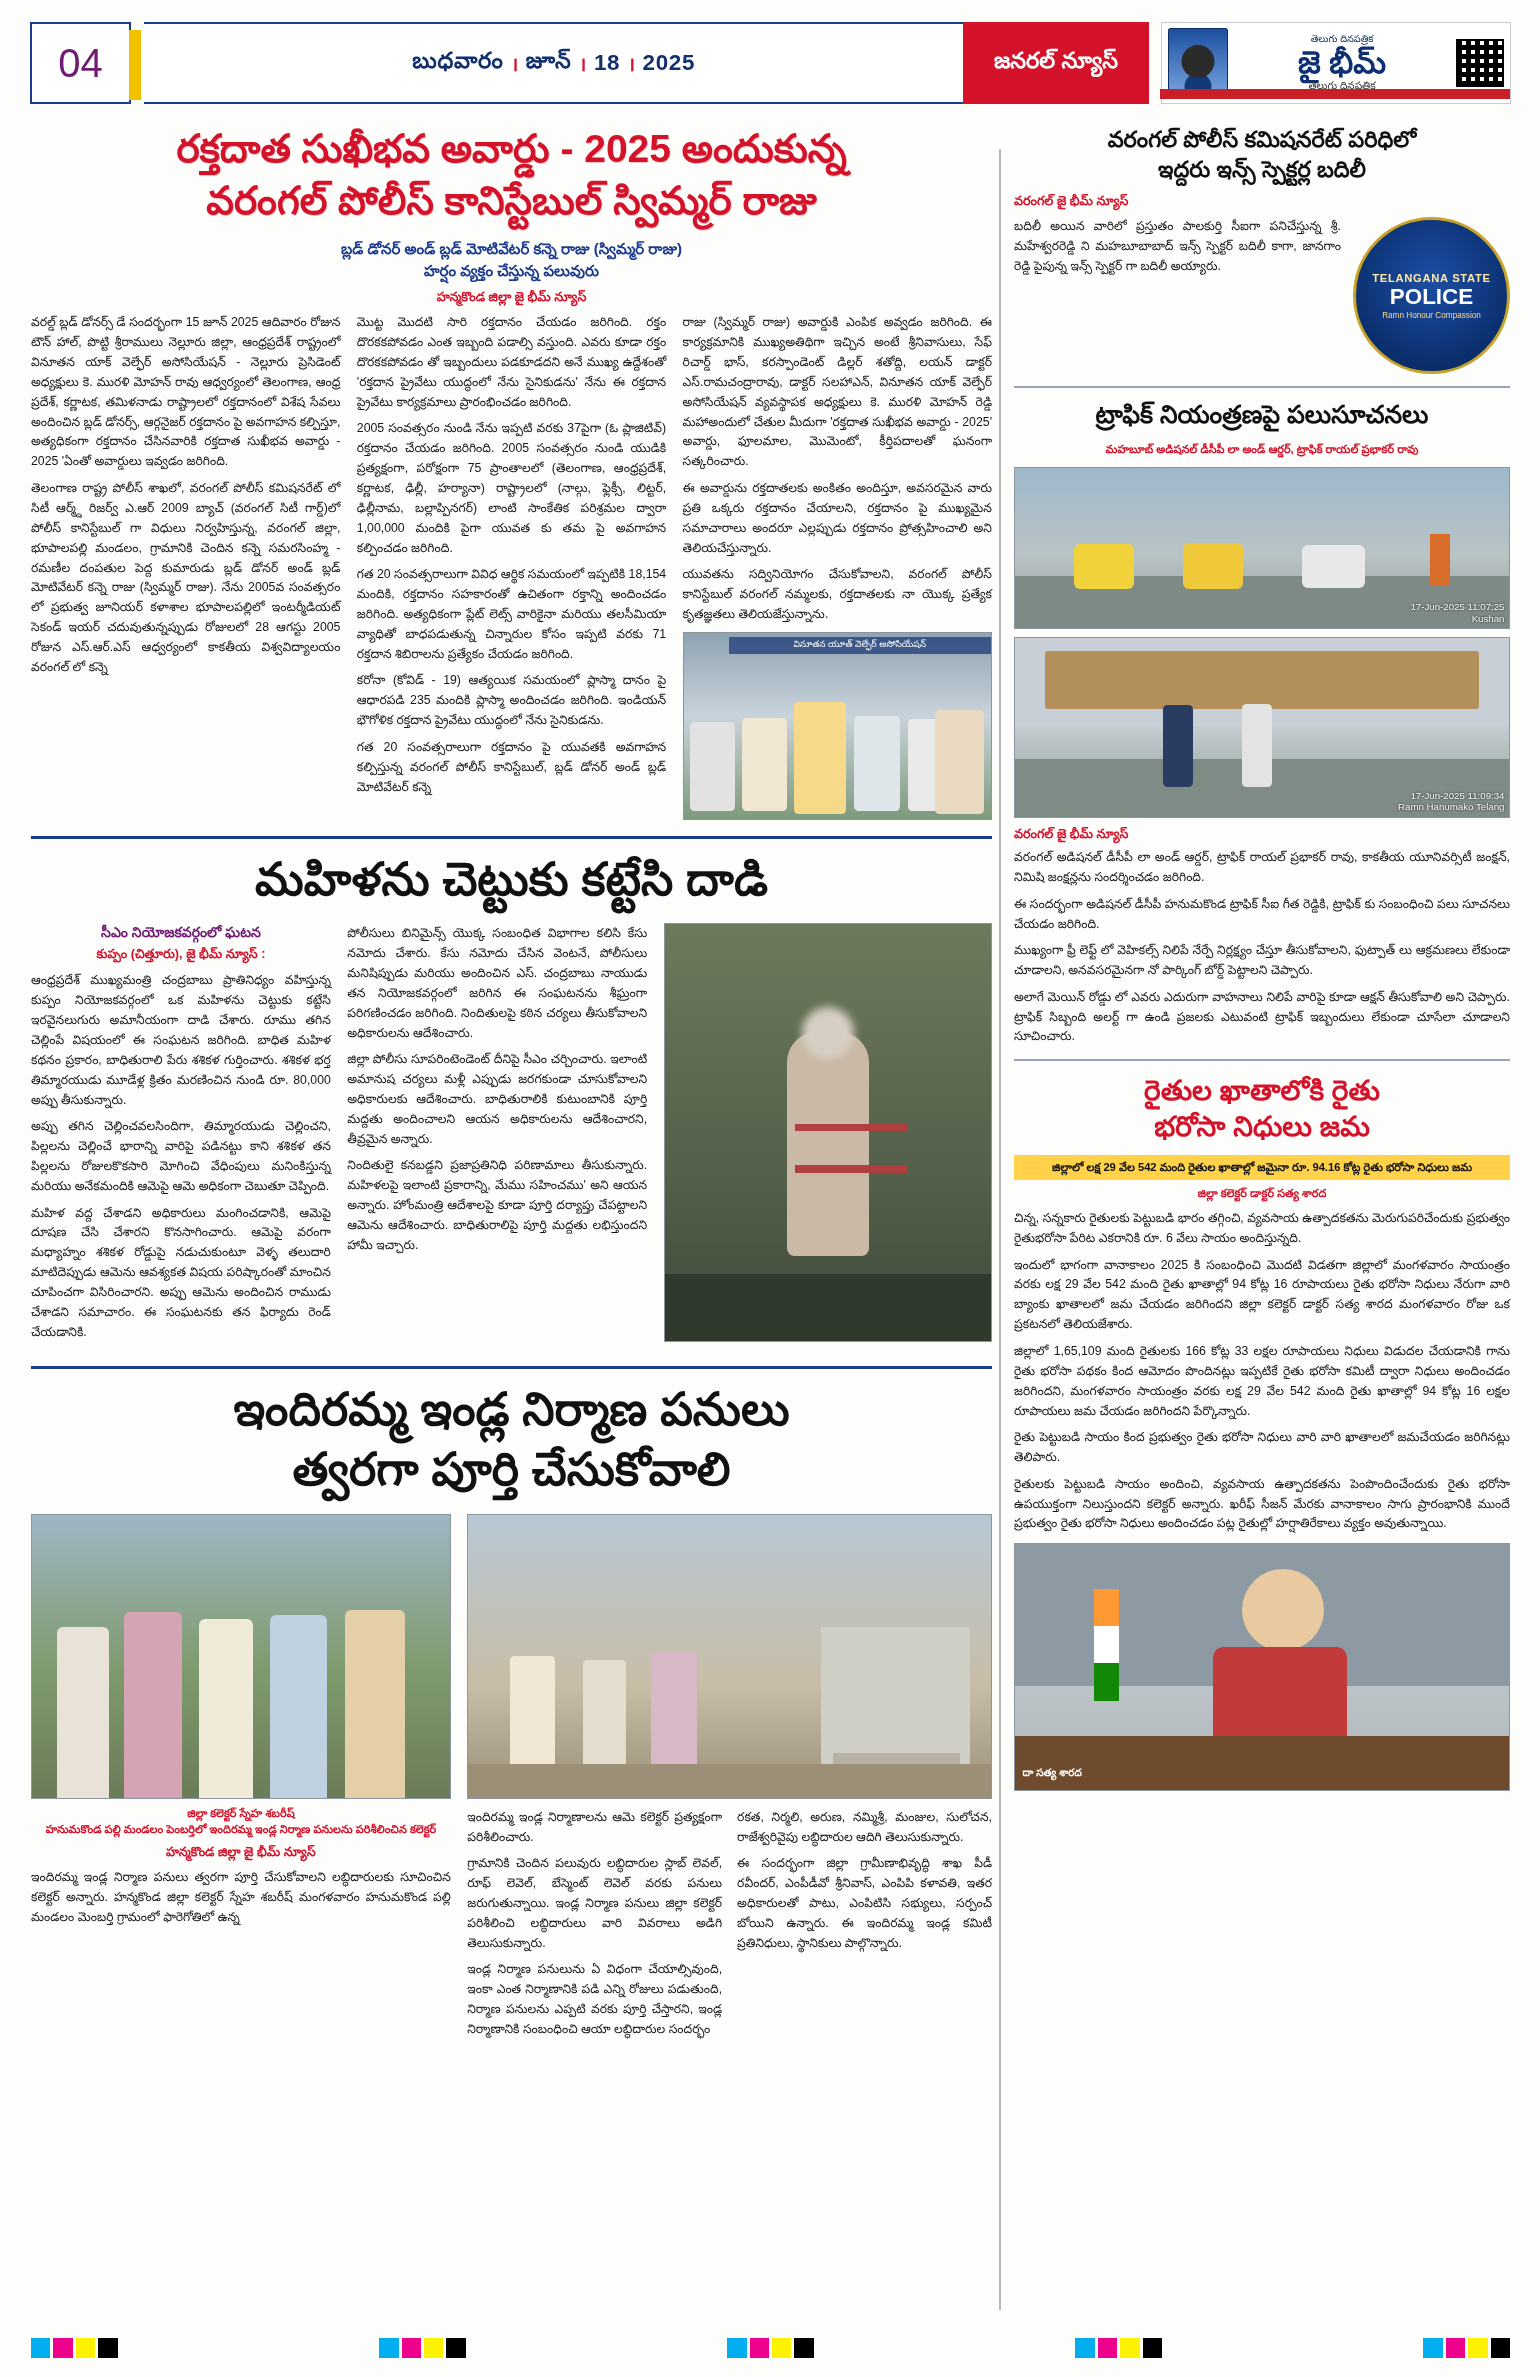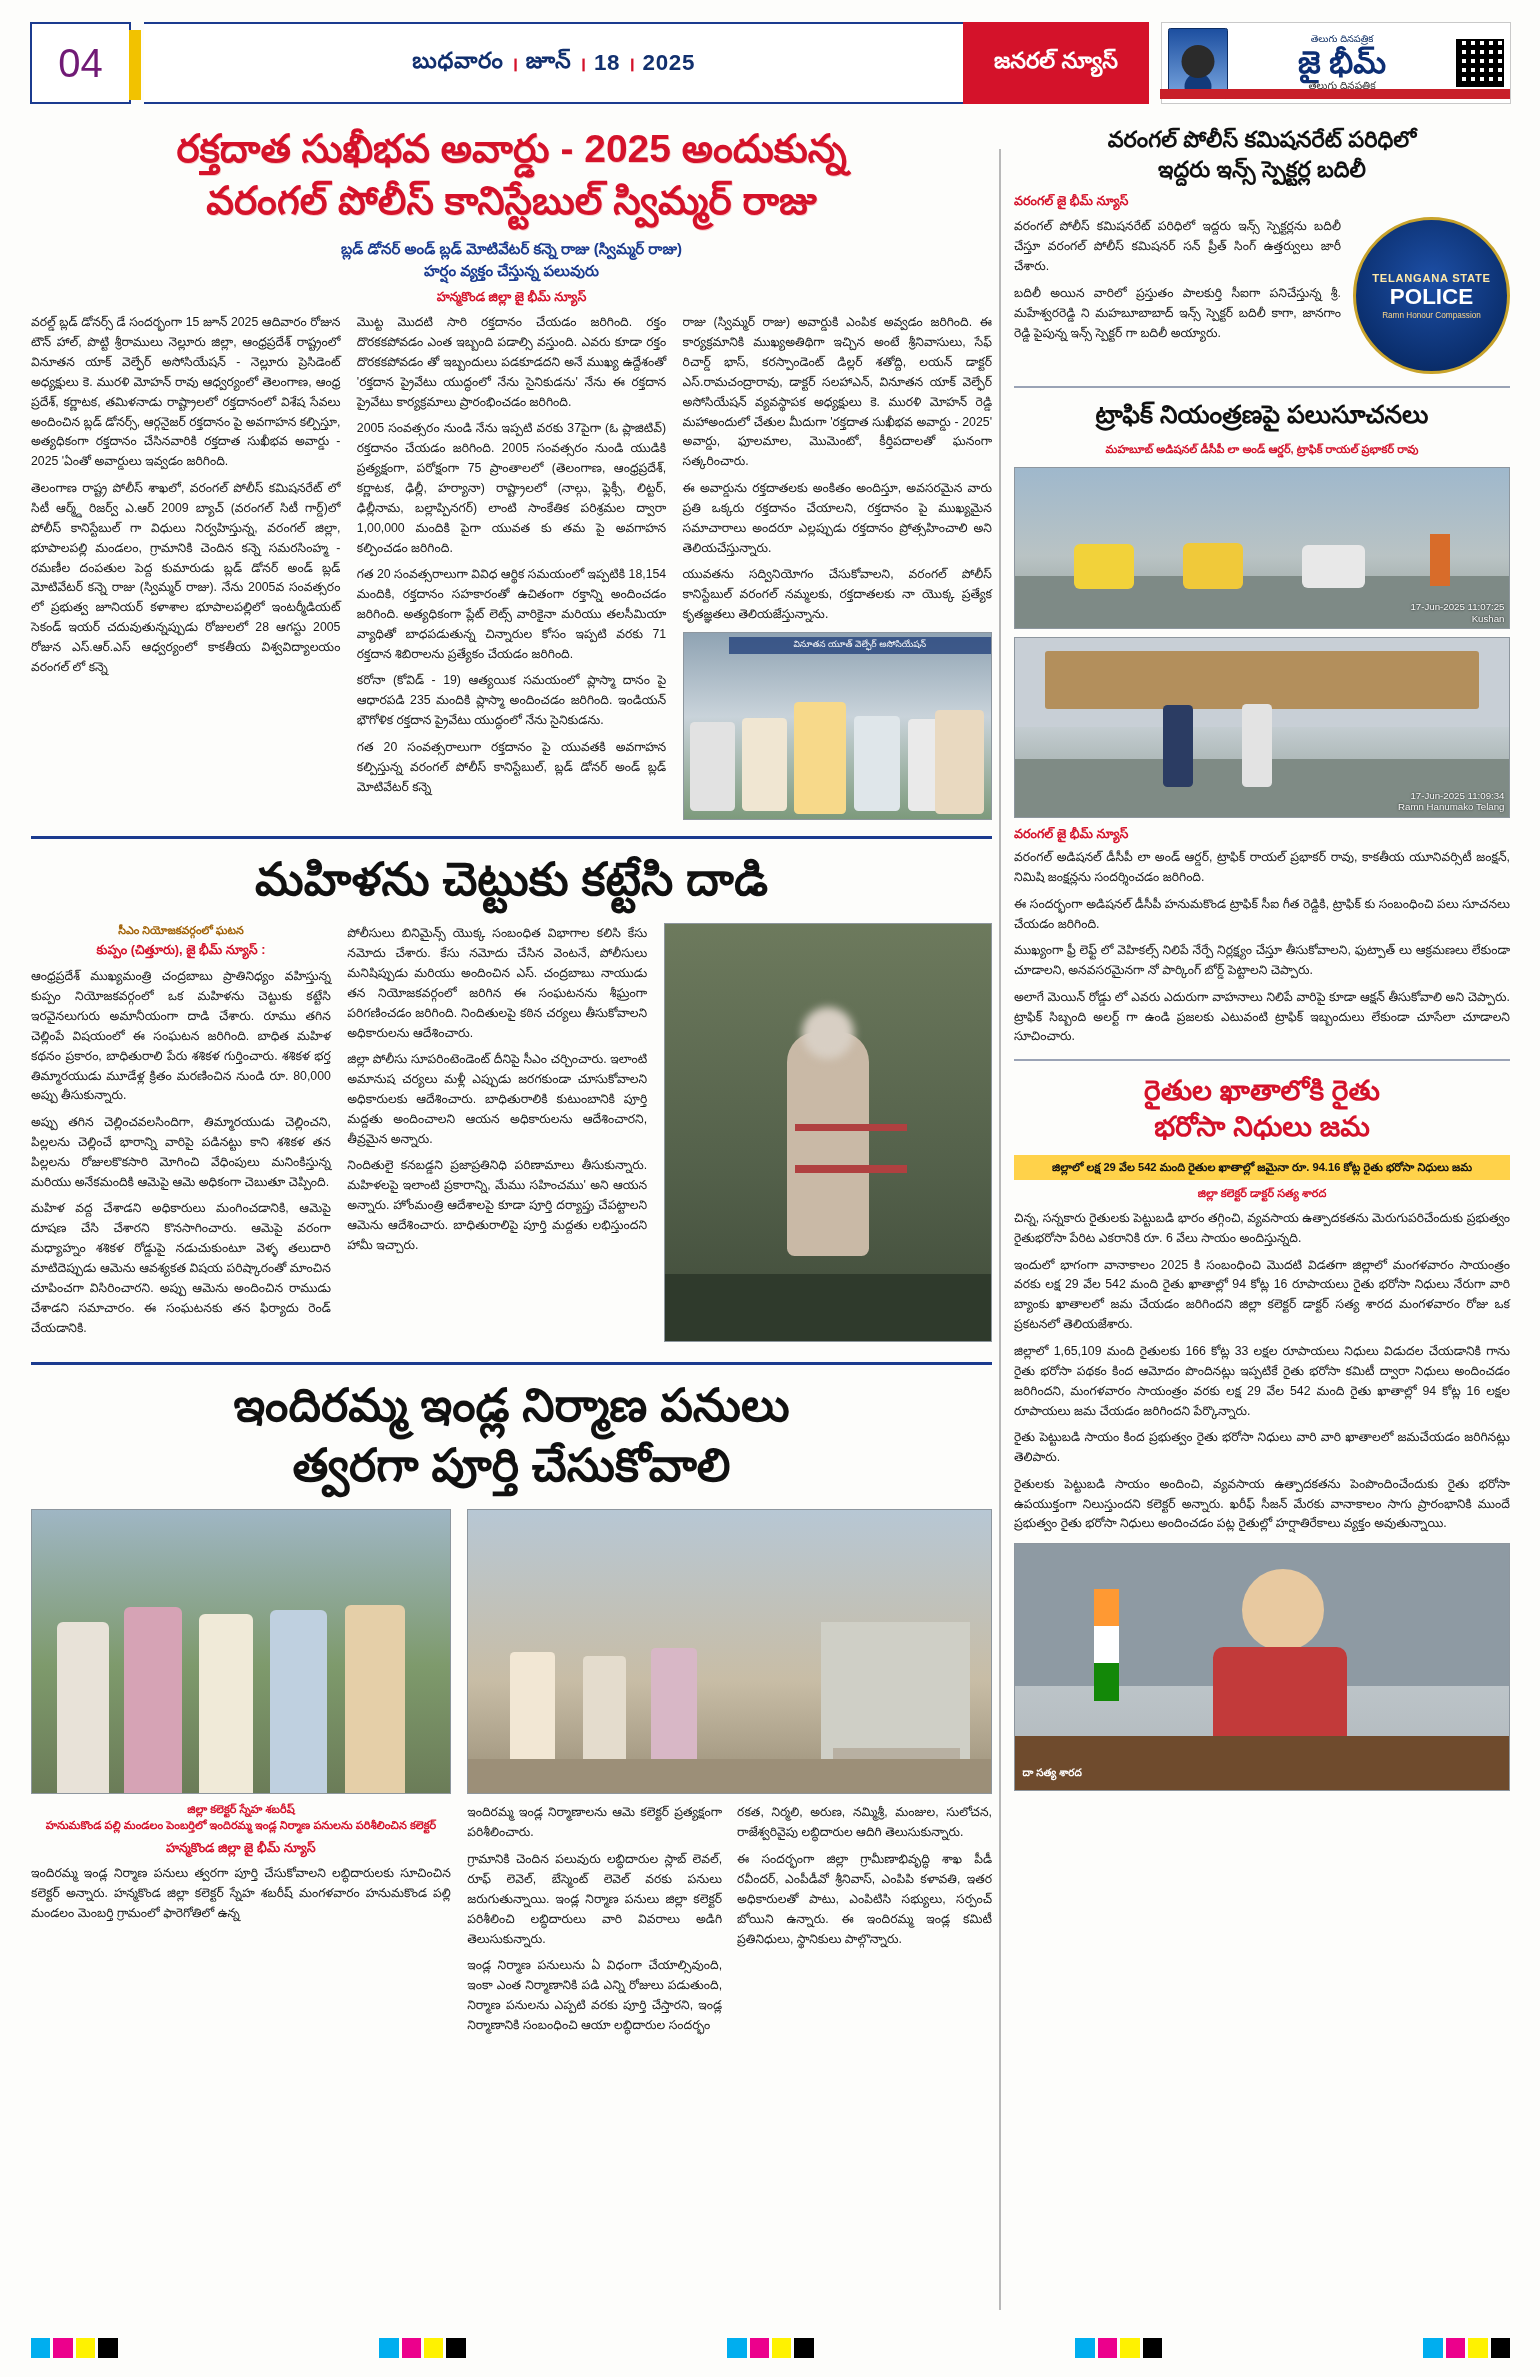--- a/index.html
+++ b/index.html
@@ -205,21 +205,21 @@
       </div>
     </div>
 
     <div class="rule-thick" style="margin:16.4px 0 0;"></div>
 
     <div style="margin-top:13.4px;">
       <div class="headline-black">మహిళను చెట్టుకు కట్టేసి దాడి</div>
       <div style="height:15px"></div>
       <div style="display:flex;gap:16.4px;">
         <div style="flex:1.05;">
-          <div class="small-cap" style="color:#a16207;font-weight:bold;font-size:11px;text-align:center;margin-bottom:4.5px;">సీఎం నియోజకవర్గంలో ఘటన</div>
+          <div class="small-cap" style="color:#701a75;font-weight:bold;font-size:14px;text-align:center;margin-bottom:4.5px;">సీఎం నియోజకవర్గంలో ఘటన</div>
           <div class="byline" style="margin:3px 0 7.5px;">కుప్పం (చిత్తూరు), జై భీమ్ న్యూస్ :</div>
           <div class="body-text">
             <p>ఆంధ్రప్రదేశ్ ముఖ్యమంత్రి చంద్రబాబు ప్రాతినిధ్యం వహిస్తున్న కుప్పం నియోజకవర్గంలో ఒక మహిళను చెట్టుకు కట్టేసి ఇరవైనలుగురు అమానీయంగా దాడి చేశారు. రూము తగిన చెల్లింపే విషయంలో ఈ సంఘటన జరిగింది. బాధిత మహిళ కథనం ప్రకారం, బాధితురాలి పేరు శశికళ గుర్తించారు. శశికళ భర్త తిమ్మారయుడు మూడేళ్ల క్రితం మరణించిన నుండి రూ. 80,000 అప్పు తీసుకున్నారు.</p>
             <p>అప్పు తగిన చెల్లించవలసిందిగా, తిమ్మారయుడు చెల్లించని, పిల్లలను చెల్లించే భారాన్ని వారిపై పడినట్టు కాని శశికళ తన పిల్లలను రోజులకొకసారి మోగించి వేధింపులు మనింకిస్తున్న మరియు అనేకమందికి ఆమెపై ఆమె అధికంగా చెబుతూ చెప్పింది.</p>
             <p>మహిళ వద్ద చేశాడని అధికారులు మంగించడానికి, ఆమెపై దూషణ చేసి చేశారని కొనసాగించారు. ఆమెపై వరంగా మధ్యాహ్నం శశికళ రోడ్డుపై నడుచుకుంటూ వెళ్ళ తలుదారి మాటిదెప్పుడు ఆమెను ఆవశ్యకత విషయ పరిష్కారంతో మాంచిన చూపించగా విసిరించారని. అప్పు ఆమెను అందించిన రాముడు చేశాడని సమాచారం. ఈ సంఘటనకు తన ఫిర్యాదు రెండ్ చేయడానికి.</p>
           </div>
         </div>
         <div style="flex:1.05;">
           <div class="body-text" style="margin-top:1.5px;">
             <p>పోలీసులు బినిమైన్స్ యొక్క సంబంధిత విభాగాల కలిసి కేసు నమోదు చేశారు. కేసు నమోదు చేసిన వెంటనే, పోలీసులు మనిషిప్పుడు మరియు అందించిన ఎస్. చంద్రబాబు నాయుడు తన నియోజకవర్గంలో జరిగిన ఈ సంఘటనను శీఘ్రంగా పరిగణించడం జరిగింది. నిందితులపై కఠిన చర్యలు తీసుకోవాలని అధికారులను ఆదేశించారు.</p>
@@ -288,21 +288,20 @@
 
   <div class="right-col">
 
     <div>
       <div style="font-size:22.4px;font-weight:bold;color:#111;text-align:center;line-height:1.35;">వరంగల్ పోలీస్ కమిషనరేట్ పరిధిలో</div>
       <div style="font-size:22.4px;font-weight:bold;color:#111;text-align:center;line-height:1.35;">ఇద్దరు ఇన్స్ స్పెక్టర్ల బదిలీ</div>
       <div class="byline" style="text-align:left;margin:9px 0 6px;">వరంగల్ జై భీమ్ న్యూస్</div>
 
       <div style="display:flex;gap:12px;align-items:flex-start;">
         <div class="body-text" style="flex:1;">
-          <p>వరంగల్ పోలీస్ కమిషనరేట్ పరిధిలో ఇద్దరు ఇన్స్ స్పెక్టర్లను బదిలీ చేస్తూ వరంగల్ పోలీస్ కమిషనర్ సన్ ప్రీత్ సింగ్ ఉత్తర్వులు జారీ చేశారు.</p>
           <p>బదిలీ అయిన వారిలో ప్రస్తుతం పాలకుర్తి సీఐగా పనిచేస్తున్న శ్రీ. మహేశ్వరరెడ్డి ని మహబూబాబాద్ ఇన్స్ స్పెక్టర్ బదిలీ కాగా, జానగాం రెడ్డి పైపున్న ఇన్స్ స్పెక్టర్ గా బదిలీ అయ్యారు.</p>
         </div>
         <div class="badge">
           <div class="t1">TELANGANA STATE</div>
           <div class="t2">POLICE</div>
           <div class="t3">Ramn  Honour  Compassion</div>
         </div>
       </div>
     </div>
 

